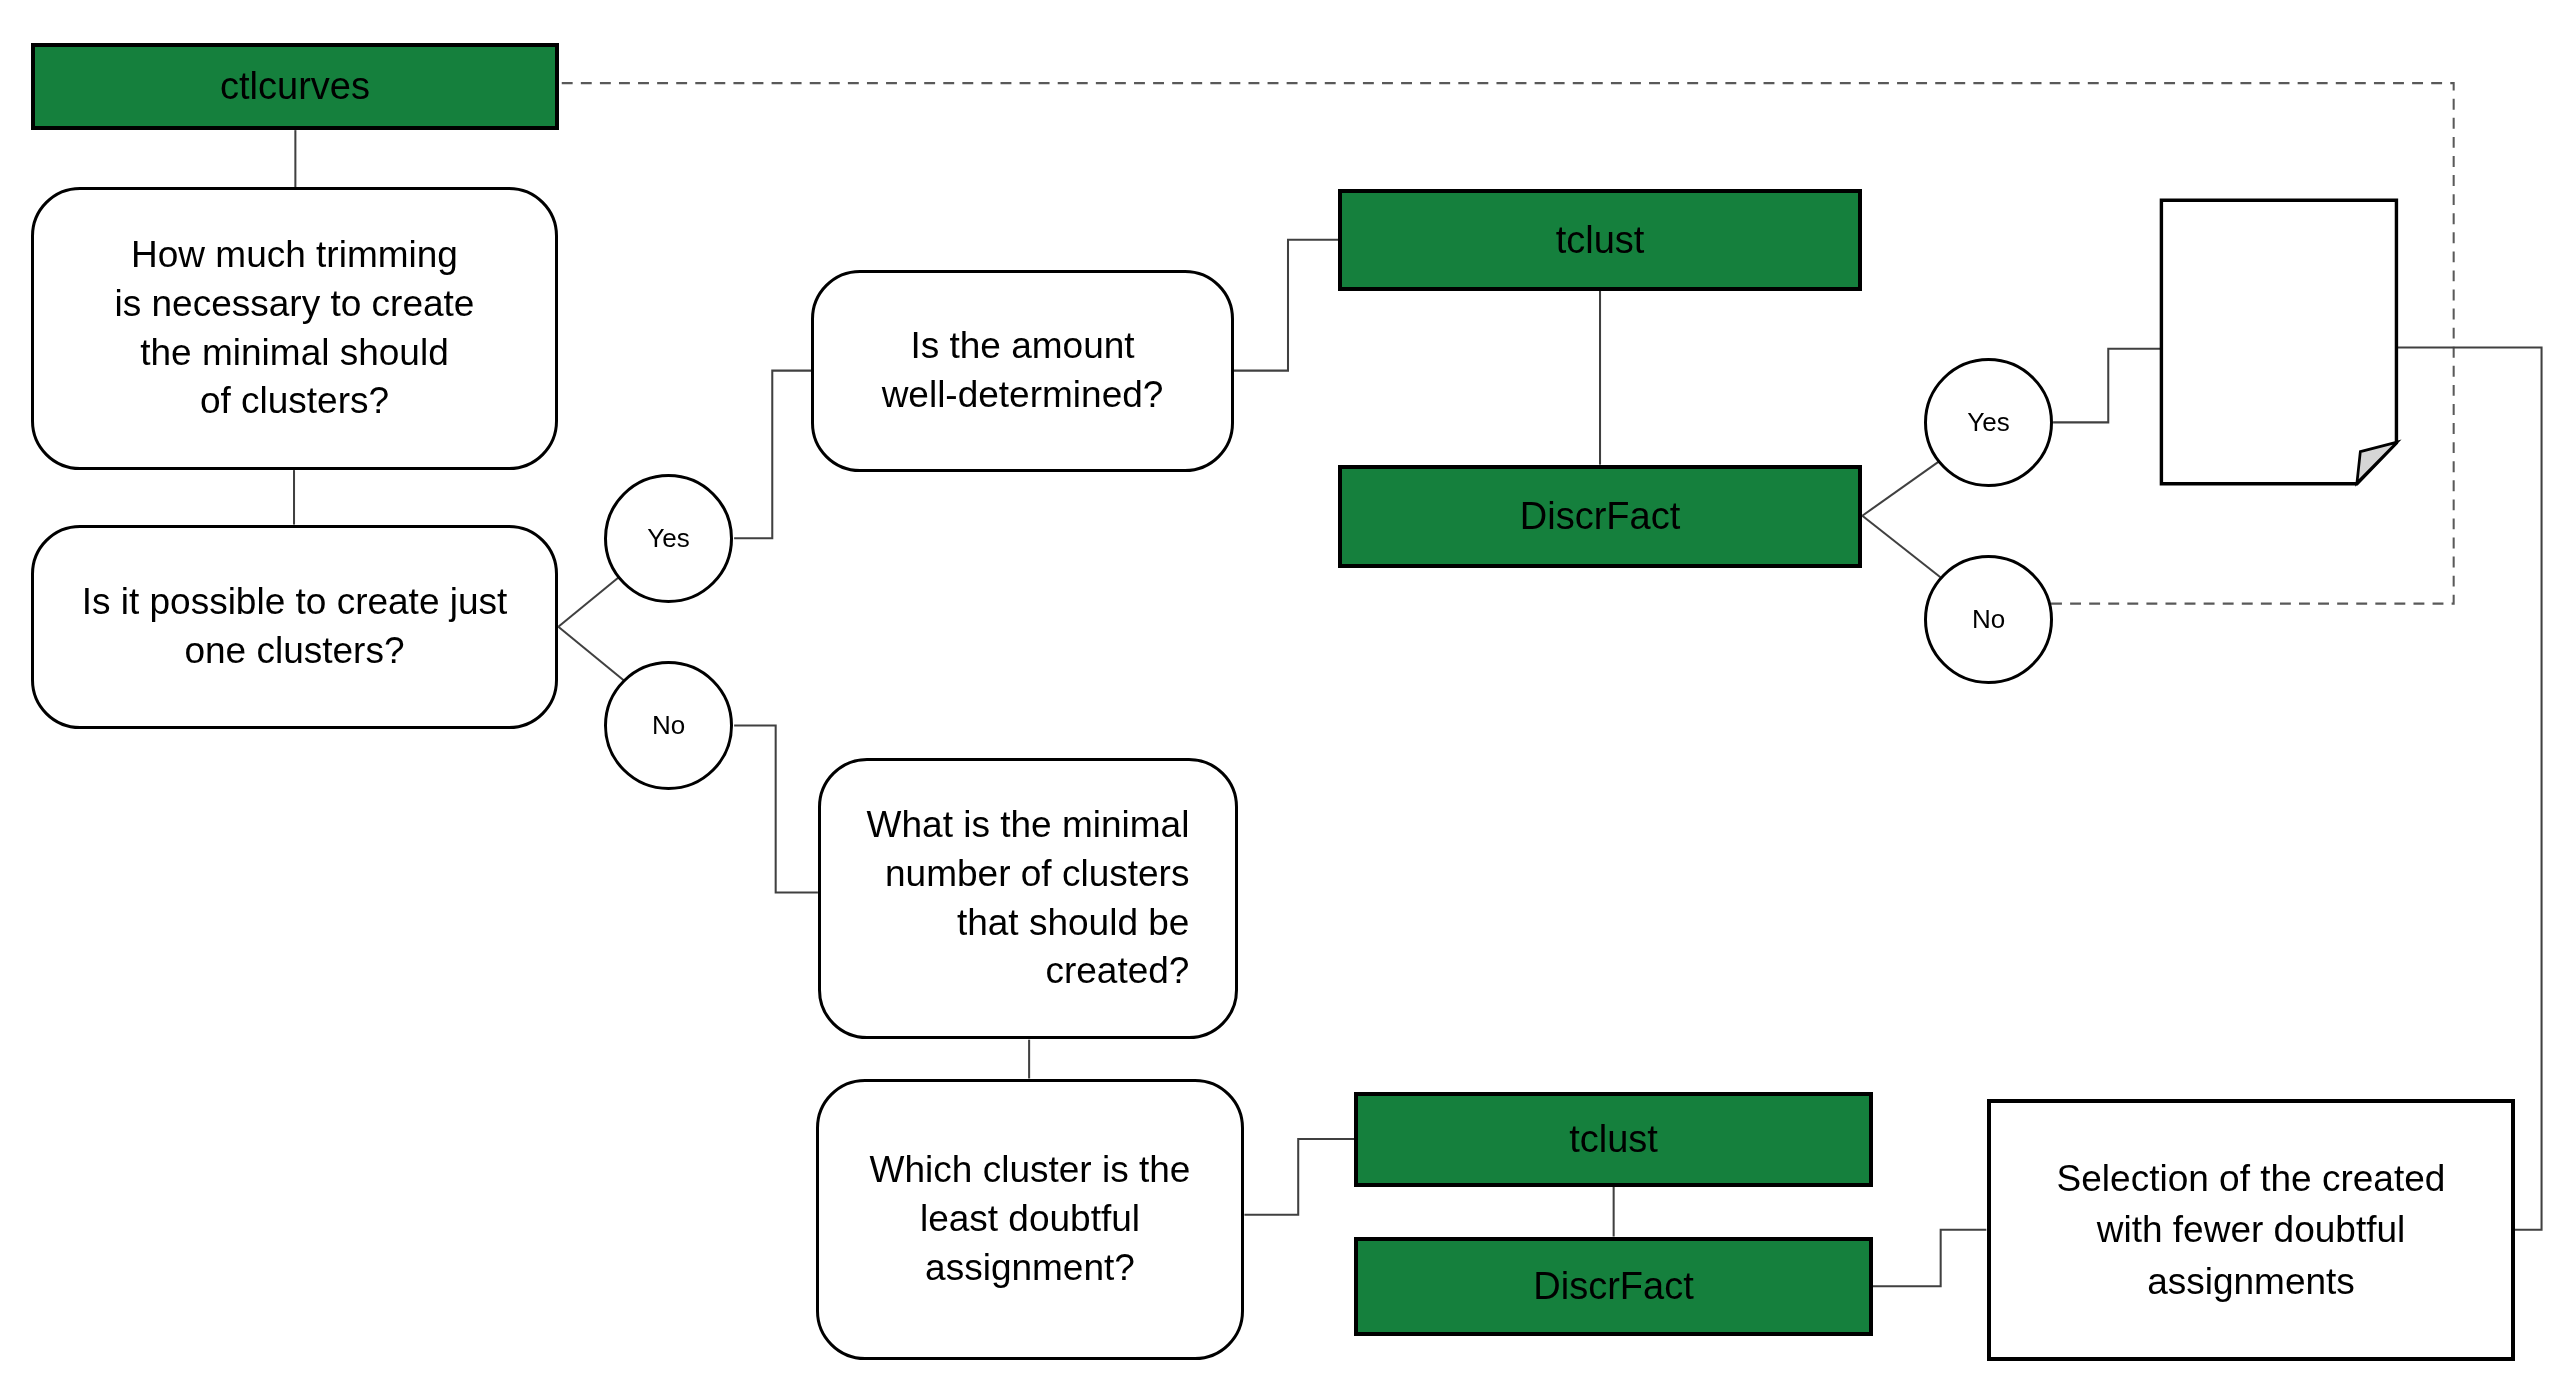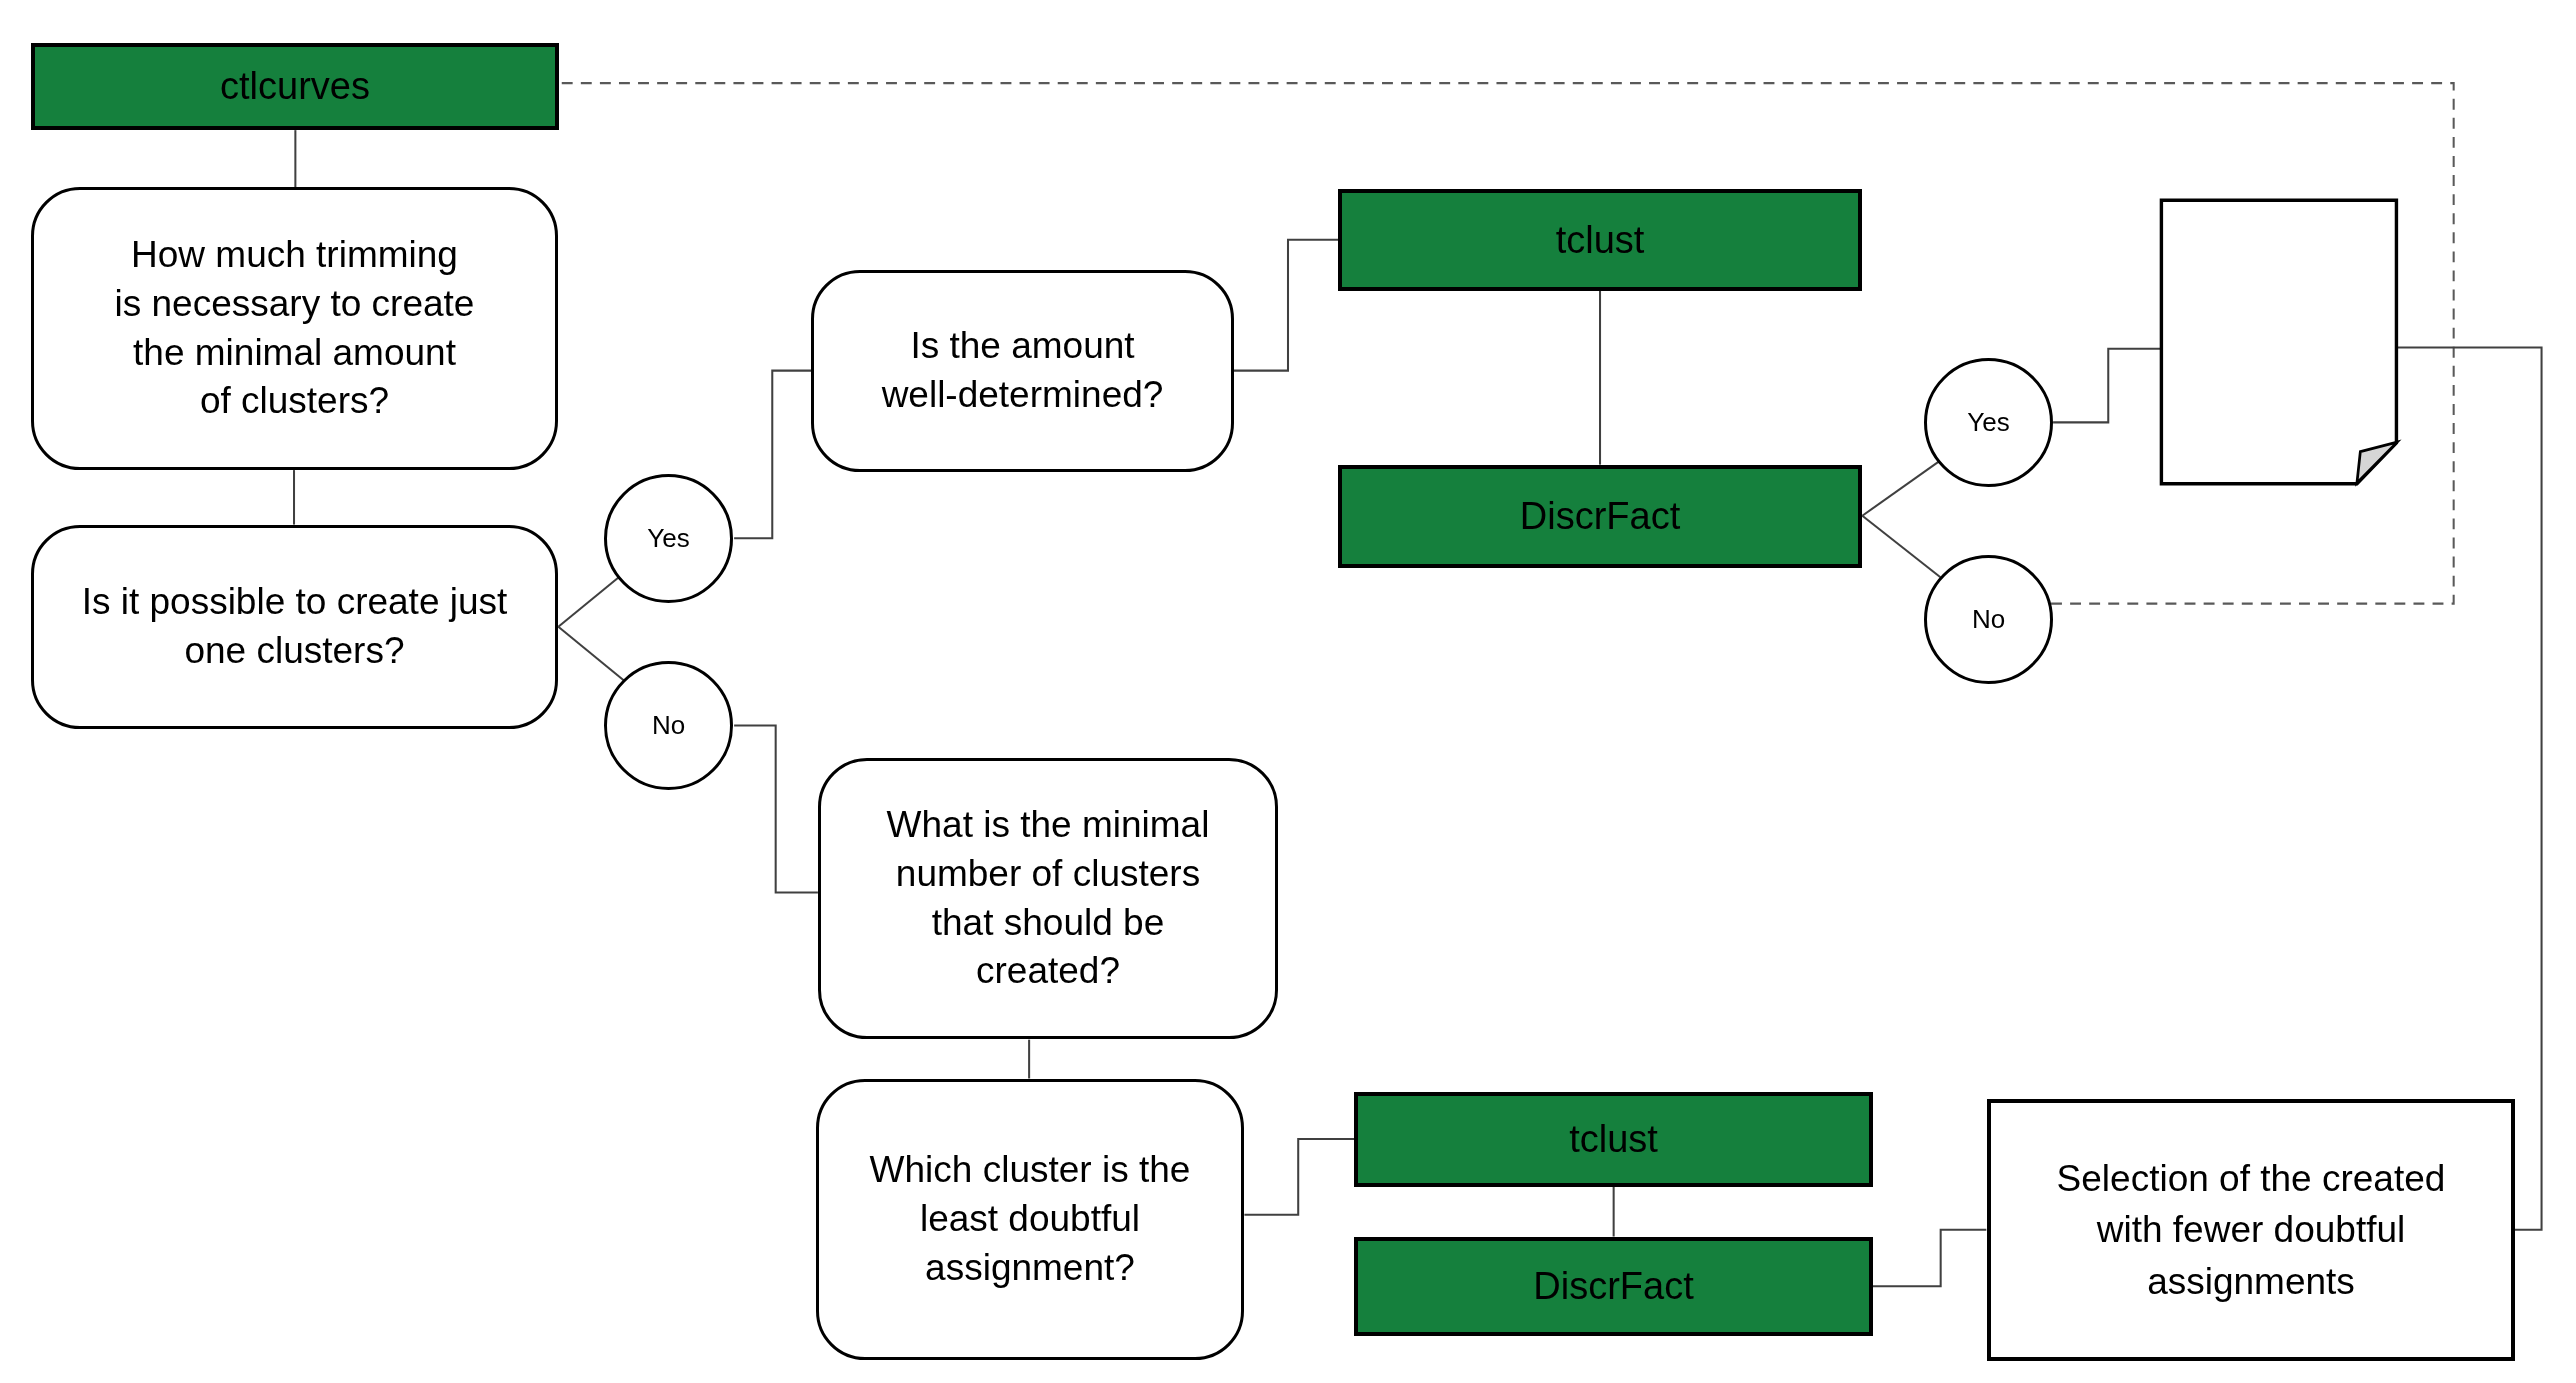--- a/index.html
+++ b/index.html
@@ -90,21 +90,21 @@
     <path d="M3518,649 L3464,663 L3459,709 Z" fill="#d6d6d6" stroke="#000000" stroke-width="4" stroke-linejoin="miter"></path>
   </svg>
 
   <div class="node process" style="left:31px; top:43px; width:528px; height:87px;">
     <span class="label">ctlcurves</span>
   </div>
 
   <div class="node question" style="left:31px; top:187px; width:527px; height:283px;">
     <span class="label">How much trimming
 is necessary to create
-the minimal amount
+the minimal should
 of clusters?</span>
   </div>
 
   <div class="node question" style="left:31px; top:525px; width:527px; height:204px;">
     <span class="label">Is it possible to create just
 one clusters?</span>
   </div>
 
   <div class="node circle" style="left:604px; top:474px; width:129px; height:129px;">
     <span class="label">Yes</span>
@@ -129,21 +129,21 @@
 
   <div class="node circle" style="left:1924px; top:358px; width:129px; height:129px;">
     <span class="label">Yes</span>
   </div>
 
   <div class="node circle" style="left:1924px; top:555px; width:129px; height:129px;">
     <span class="label">No</span>
   </div>
 
 
-  <div class="node question" style="left:818px; top:758px; width:460px; height:281px;">
+  <div class="node question" style="left:818px; top:758px; width:420px; height:281px;text-align:right;">
     <span class="label">What is the minimal
 number of clusters
 that should be
 created?</span>
   </div>
 
   <div class="node question" style="left:816px; top:1079px; width:428px; height:281px;">
     <span class="label">Which cluster is the
 least doubtful
 assignment?</span>

